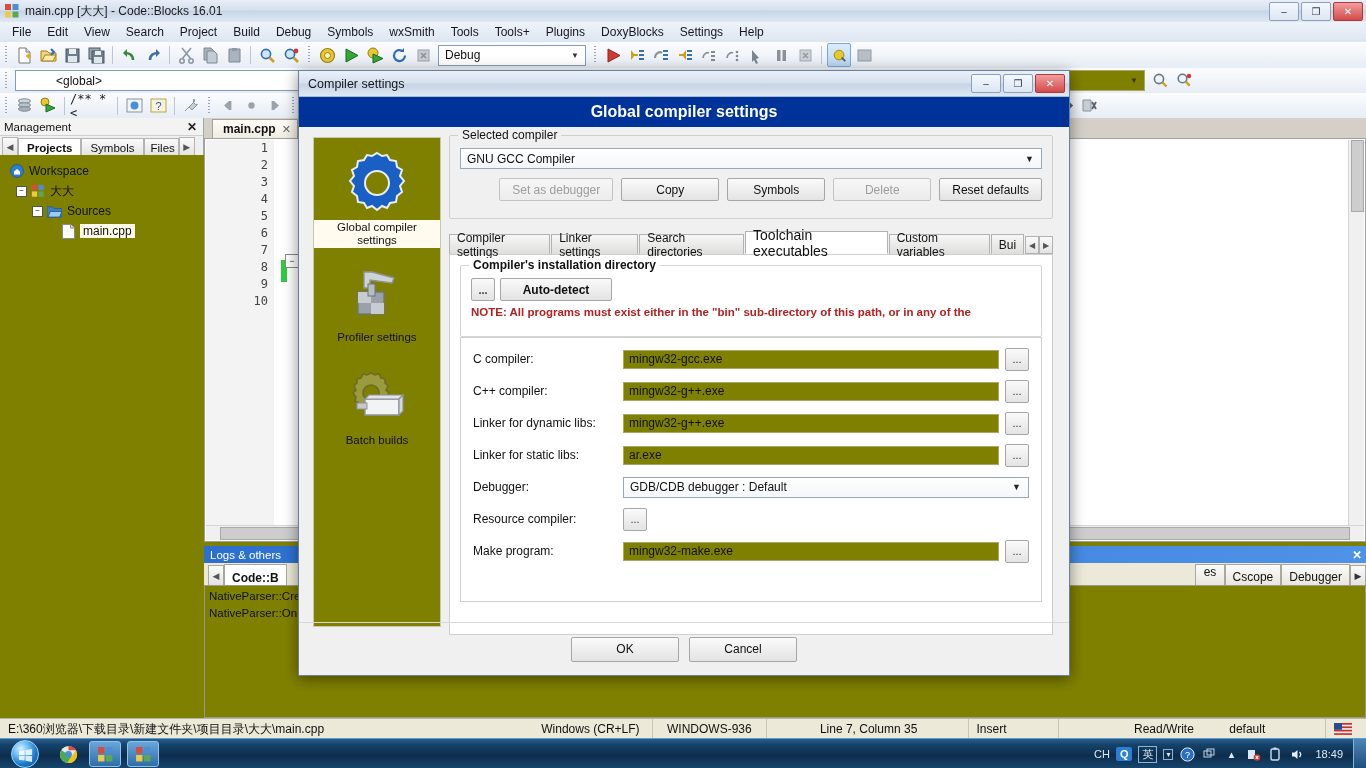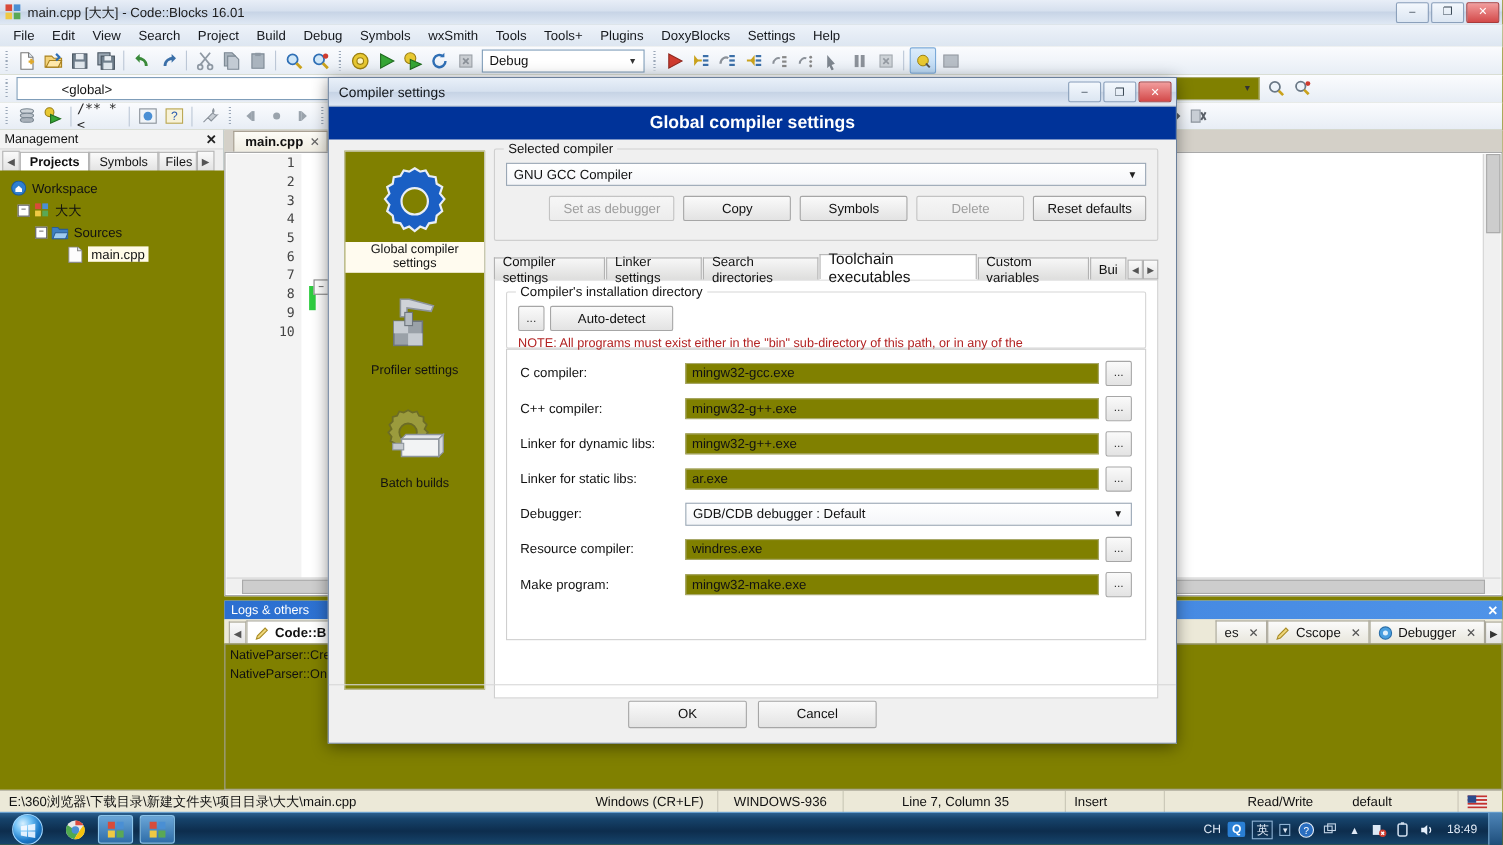--- a/index.html
+++ b/index.html
@@ -98,21 +98,21 @@
   
   #logs{
     left:204px;top:546px;width:1162px;height:172px;background:#ece9d8;
   }
   #logs-head{height:17px;background:linear-gradient(to right,#2b6fd0,#4f93e8);display:flex;align-items:center;
     padding:0 4px 0 6px;color:#fff;font-size:11.5px;}
   #logs-head .x{margin-left:auto;font-weight:bold;}
   #logs-tabs{position:absolute;left:0;top:17px;width:1162px;height:22px;background:#ece9d8;
     display:flex;align-items:flex-end;padding-left:4px;}
   .ltab{height:20px;padding:0 7px;display:flex;align-items:center;gap:5px;font-size:12px;color:#111;
-    background:linear-gradient(to bottom,#fbfbfb,#e8e6dc);border:1px solid #aaa79b;border-bottom:none;}
+    background:linear-gradient(to bottom,#fbfbfb,#e8e6dc);border:1px solid #aaa79b;border-bottom:none;flex-direction:column;}
   .ltab.sel{font-weight:bold;background:#fff;}
   .ltab .cx{font-size:11px;color:#555;margin-left:4px;}
   #logs-body{position:absolute;left:0;top:39px;width:1162px;height:133px;background:#808000;
     border:1px solid #9a9a8a;box-sizing:border-box;padding:2px 0 0 4px;}
   #logs-body div{font-size:11.5px;color:#101010;height:17px;line-height:17px;}
 
   
   #statusbar{
     left:0;top:718px;width:1366px;height:20px;background:#ece9d8;
     border-top:1px solid #b8b5a6;display:flex;align-items:center;font-size:12px;color:#111;justify-content:space-between;
@@ -840,21 +840,21 @@
         <div class="dtab">Search directories</div>
         <div class="dtab sel">Toolchain executables</div>
         <div class="dtab">Custom variables</div>
         <div class="dtab">Bui</div>
         <div class="tabnav">◀</div>
         <div class="tabnav">▶</div>
       </div>
 
       <div id="tabpane" style="height:381px;">
 
-        <div class="fieldset" style="height:52px;border-color:#d5d5d5;">
+        <div class="fieldset" style="height:72px;border-color:#d5d5d5;font-weight:bold;">
           <span class="legend" style="background:#fff;">Compiler's installation directory</span>
           <div style="display:flex;align-items:center;gap:5px;">
             <div class="ellipsis-btn">...</div>
             <div class="btn" style="min-width:86px;">Auto-detect</div>
           </div>
           <div class="note">NOTE: All programs must exist either in the "bin" sub-directory of this path, or in any of the</div>
         </div>
 
 
         <div id="prog-pane" style="height:265px;">
@@ -897,21 +897,20 @@
               <div class="combobox" style="flex:1 1 auto;">
                 <span>GDB/CDB debugger : Default</span>
                 <span class="arrow">▼</span>
               </div>
             </div>
           </div>
 
           <div class="frow">
             <div class="flabel">Resource compiler:</div>
             <div class="fctl">
-              <div class="olive-input" style="flex:1 1 auto;">windres.exe</div>
               <div class="ellipsis-btn">...</div>
             </div>
           </div>
 
           <div class="frow" style="margin-bottom:0;">
             <div class="flabel">Make program:</div>
             <div class="fctl">
               <div class="olive-input" style="flex:1 1 auto;">mingw32-make.exe</div>
               <div class="ellipsis-btn">...</div>
             </div>

